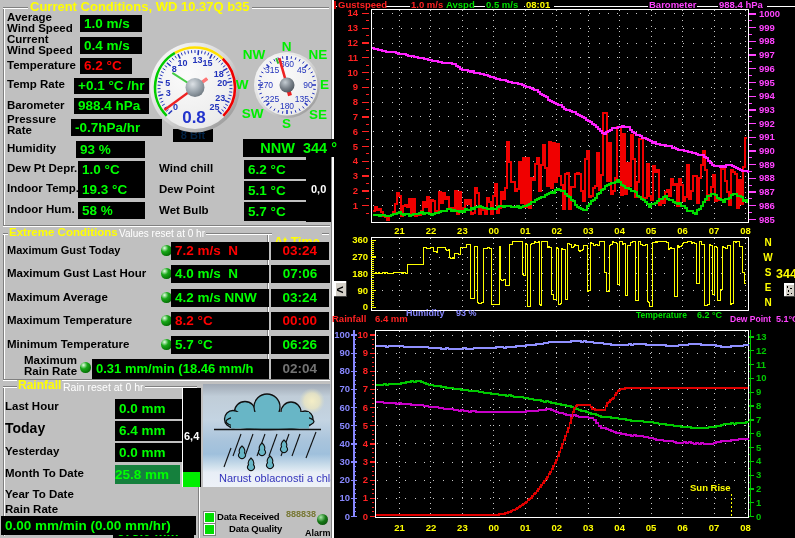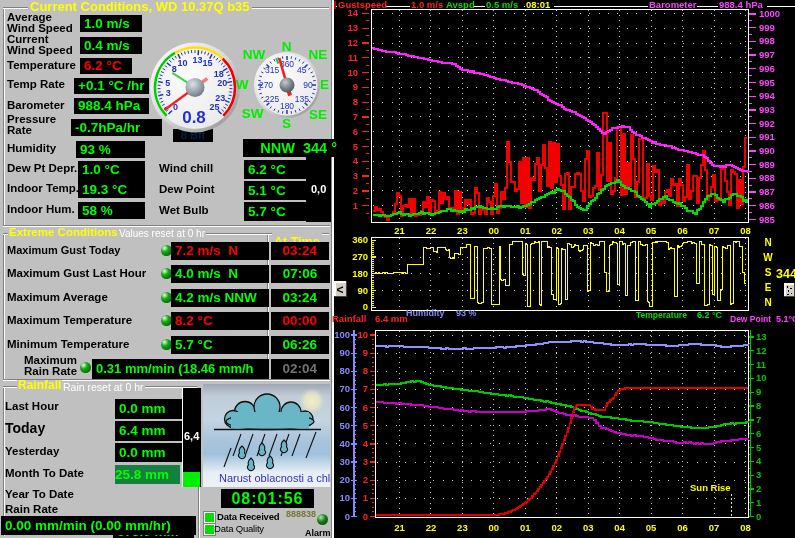--- a/index.html
+++ b/index.html
@@ -100,26 +100,25 @@
 <div style="position:absolute;left:115px;top:421px;width:65px;height:20px;background:#000;color:#00FF00;font-weight:bold;font-size:13.5px;line-height:20px;padding-left:4px;white-space:nowrap;overflow:hidden;">6.4 mm</div>
 <div style="position:absolute;left:115px;top:443px;width:65px;height:19px;background:#000;color:#00FF00;font-weight:bold;font-size:13.5px;line-height:19px;padding-left:4px;white-space:nowrap;overflow:hidden;">0.0 mm</div>
 <div style="position:absolute;left:115px;top:465px;width:65px;height:19px;background:#15803d;color:#00FF00;font-weight:bold;font-size:13.5px;line-height:19px;white-space:nowrap;overflow:hidden;">25.8 mm</div>
 <div style="position:absolute;left:113px;top:486px;width:77px;height:19px;background:#000;color:#00FF00;font-weight:bold;font-size:13.5px;line-height:19px;padding-left:4px;white-space:nowrap;overflow:hidden;margin-top:36px;">673.0 mm</div>
 <div style="position:absolute;left:1px;top:516px;width:191px;height:19px;background:#000;color:#00FF00;font-weight:bold;font-size:13.5px;line-height:19px;padding-left:4px;white-space:nowrap;overflow:hidden;">0.00 mm/min (0.00 mm/hr)</div>
 <div style="position:absolute;left:182px;top:388px;width:18px;height:99px;background:#000;border-left:1px solid #fff"></div>
 <div style="position:absolute;left:183px;top:472px;width:17px;height:15px;background:#00EE00"></div>
 <div style="position:absolute;left:184px;top:431px;font-size:11px;color:#fff;font-weight:bold;white-space:nowrap;line-height:10.4px;">6,4</div>
 <div style="position:absolute;left:198px;top:487px;width:1px;height:51px;background:#808080"></div>
 <div style="position:absolute;left:199px;top:487px;width:1px;height:51px;background:#fff"></div>
-<div style="position:absolute;left:221px;top:489px;width:93px;height:19px;background:#000;color:#00FF00;font-weight:bold;font-size:16px;line-height:19px;text-align:center;letter-spacing:1px">08:01:56</div>
 <div style="position:absolute;left:204px;top:512px;width:9px;height:9px;background:#00DD00;border:1px solid #fff;box-shadow:0 0 0 1px #808080"></div>
 <div style="position:absolute;left:217px;top:512px;font-size:9.5px;color:#000;font-weight:bold;white-space:nowrap;line-height:9.0px;letter-spacing:-0.2px">Data Received</div>
 <div style="position:absolute;left:286px;top:510px;font-size:9px;color:#777733;font-weight:bold;white-space:nowrap;line-height:8.5px;">888838</div>
 <div style="position:absolute;left:204px;top:524px;width:9px;height:9px;background:#00DD00;border:1px solid #fff;box-shadow:0 0 0 1px #808080"></div>
-<div style="position:absolute;left:214px;top:524px;font-size:9.5px;color:#000;font-weight:normal;white-space:nowrap;line-height:9.0px;letter-spacing:-0.2px">Data Quality</div>
+<div style="position:absolute;left:229px;top:524px;font-size:9.5px;color:#000;font-weight:bold;white-space:nowrap;line-height:9.0px;letter-spacing:-0.2px">Data Quality</div>
 <div style="position:absolute;left:317px;top:513.5px;width:11px;height:11px;border-radius:50%;background:radial-gradient(circle at 35% 30%, #a8e8a8 0%, #157815 45%, #063f06 100%)"></div>
 <div style="position:absolute;left:305px;top:528.5px;font-size:9px;color:#000;font-weight:bold;white-space:nowrap;line-height:8.5px;">Alarm</div>
 <svg width="795" height="538" style="position:absolute;left:0;top:0" font-family="Liberation Sans, sans-serif" shape-rendering="crispEdges">
 <defs>
 <linearGradient id="rim" x1="0" y1="0" x2="1" y2="1">
  <stop offset="0" stop-color="#ffffff"></stop>
           <stop offset="0.5" stop-color="#d8d8d8"></stop>
           <stop offset="1" stop-color="#8a8a8a"></stop>
 </linearGradient>
 <radialGradient id="face" cx="0.4" cy="0.35" r="0.9">

